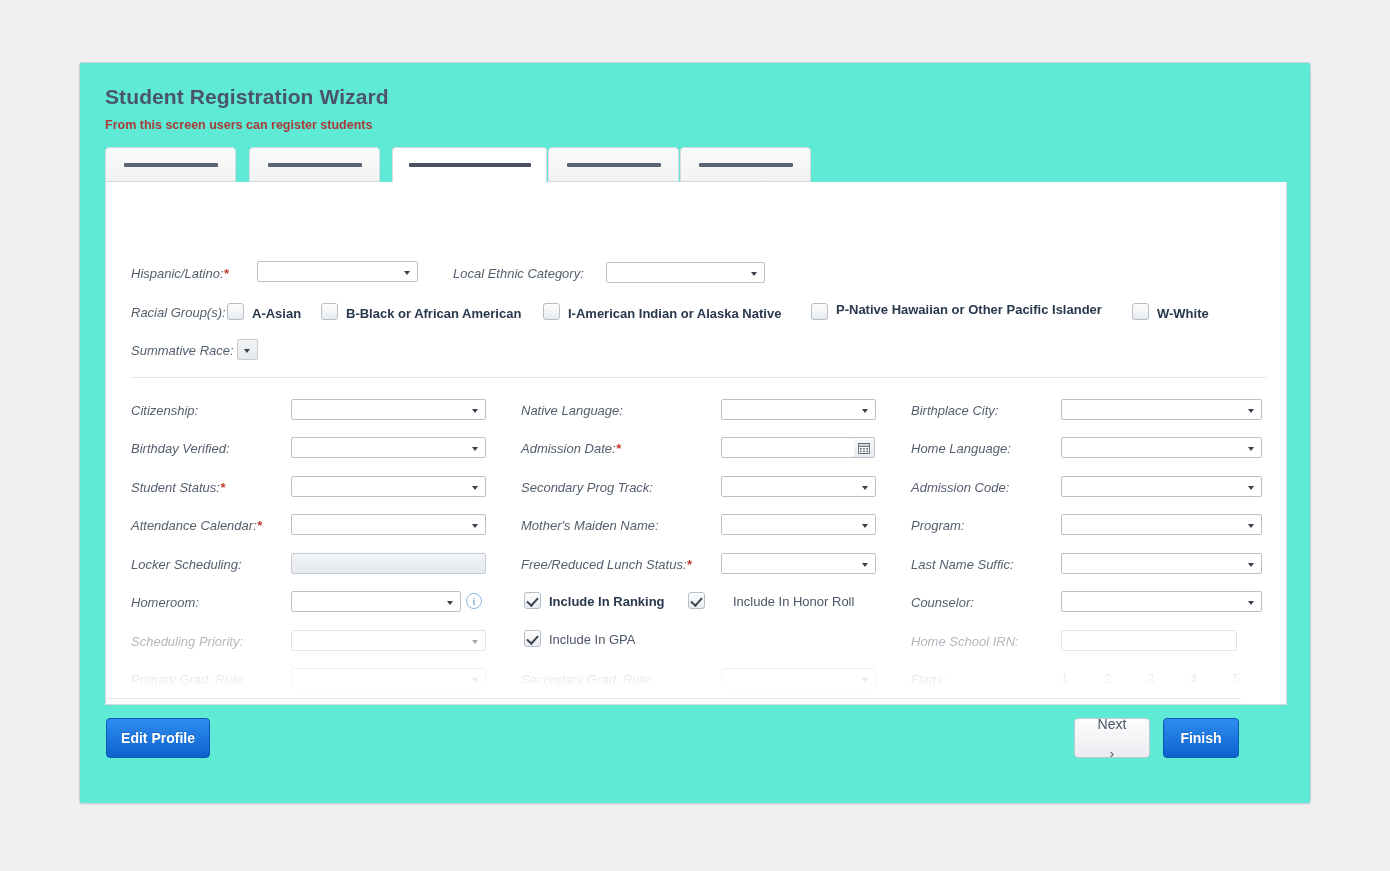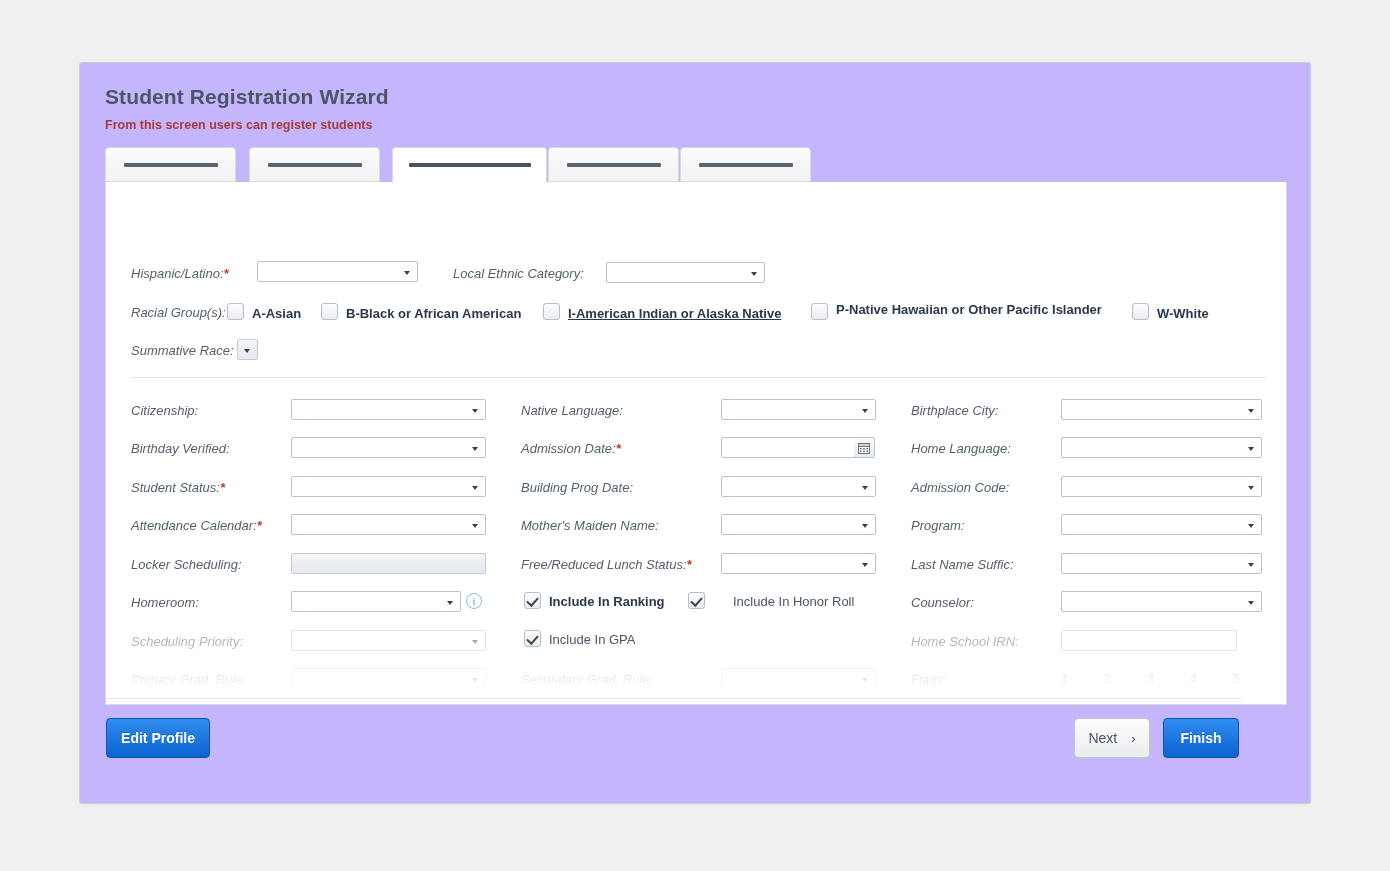--- a/index.html
+++ b/index.html
@@ -10,21 +10,21 @@
     font-family:"Liberation Sans", sans-serif;
     font-size:13px;
     color:#4a5568;
     overflow:hidden;
   }
 
   
   .card {
     position:absolute; left:79px; top:62px;
     width:1232px; height:742px;
-    background:#c4b5fd;
+    background:#5eead4;
     border:1px solid #c9cfd6;
     border-radius:3px;
     box-shadow:0 1px 2px rgba(0,0,0,.05);
   }
 
   .page-title {
     position:absolute; left:25px; top:22px;
     font-size:21px; font-weight:bold;
     color:#4a5568; letter-spacing:.1px;
   }
@@ -157,21 +157,21 @@
     cursor:pointer;
     text-shadow:0 -1px 0 rgba(0,0,0,.18);
   }
   .btn-secondary{
     position:absolute;
     background:linear-gradient(#fdfdfd,#e9ecef);
     border:1px solid #c2c8ce;
     border-radius:4px;
     color:#4a5568;font-size:14px;
     display:flex;align-items:center;justify-content:center;
-    gap:14px; cursor:pointer;
+    gap:14px; cursor:pointer;flex-direction:column;
   }
 </style>
 </head>
 <body>
 
 <div class="card">
 
   <div class="page-title">Student Registration Wizard</div>
   <div class="page-subtitle">From this screen users can register students</div>
 
@@ -203,21 +203,21 @@
 
     <span class="lbl" style="left:25px;top:123px;">Racial Group(s):</span>
 
     <div class="cbx" style="left:121px;top:121px;"></div>
     <span class="cbx-lbl" style="left:146px;top:124px;">A-Asian</span>
 
     <div class="cbx" style="left:215px;top:121px;"></div>
     <span class="cbx-lbl" style="left:240px;top:124px;">B-Black or African American</span>
 
     <div class="cbx" style="left:437px;top:121px;"></div>
-    <span class="cbx-lbl" style="left:462px;top:124px;text-decoration:underline;">I-American Indian or Alaska Native</span>
+    <span class="cbx-lbl" style="left:462px;top:124px;">I-American Indian or Alaska Native</span>
 
     <div class="cbx" style="left:705px;top:121px;"></div>
     <span class="cbx-lbl" style="left:730px;top:120px;">P-Native Hawaiian or Other Pacific Islander</span>
 
     <div class="cbx" style="left:1026px;top:121px;"></div>
     <span class="cbx-lbl" style="left:1051px;top:124px;">W-White</span>
 
     <span class="lbl" style="left:25px;top:161px;">Summative Race:</span>
     <div class="sel disabled" style="left:131px;top:157px;width:21px;"></div>
 
@@ -261,21 +261,21 @@
         <rect x="0.5" y="1.5" width="11" height="3" fill="#cfd4da" stroke="#6b7380"></rect>
         <rect x="2" y="6" width="1.6" height="1.6" fill="#5c6470"></rect>
         <rect x="5.2" y="6" width="1.6" height="1.6" fill="#5c6470"></rect>
         <rect x="8.4" y="6" width="1.6" height="1.6" fill="#5c6470"></rect>
         <rect x="2" y="8.6" width="1.6" height="1.6" fill="#5c6470"></rect>
         <rect x="5.2" y="8.6" width="1.6" height="1.6" fill="#5c6470"></rect>
         <rect x="8.4" y="8.6" width="1.6" height="1.6" fill="#5c6470"></rect>
       </svg>
     </div>
 
-    <span class="lbl" style="left:415px;top:298px;">Building Prog Date:</span>
+    <span class="lbl" style="left:415px;top:298px;">Secondary Prog Track:</span>
     <div class="sel" style="left:615px;top:294px;width:155px;"></div>
 
     <span class="lbl" style="left:415px;top:336px;">Mother's Maiden Name:</span>
     <div class="sel" style="left:615px;top:332px;width:155px;"></div>
 
     <span class="lbl" style="left:415px;top:375px;"><span>Free/Reduced Lunch Status:</span><span class="req">*</span></span>
     <div class="sel" style="left:615px;top:371px;width:155px;"></div>
 
     <div class="cbx checked" style="left:418px;top:410px;"></div>
     <span class="cbx-lbl" style="left:443px;top:412px;">Include In Ranking</span>

